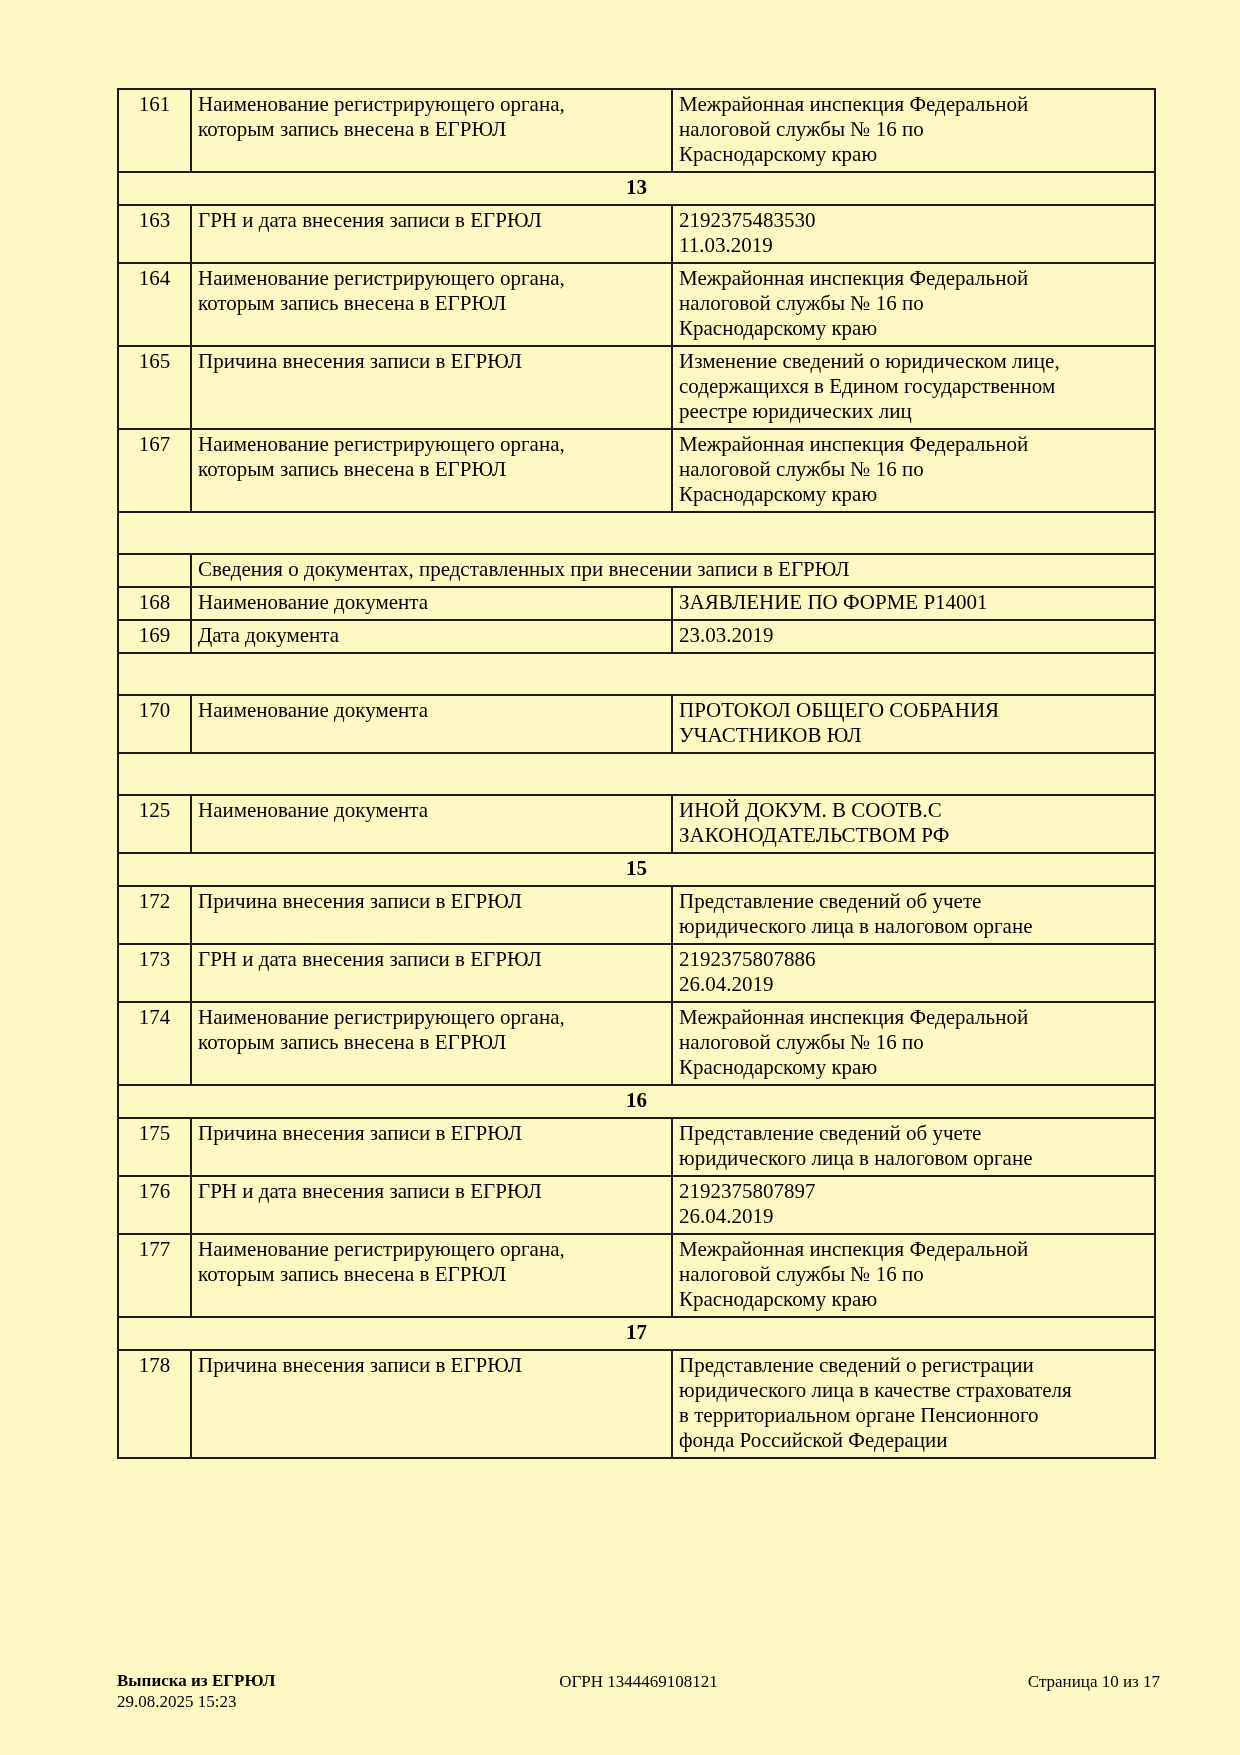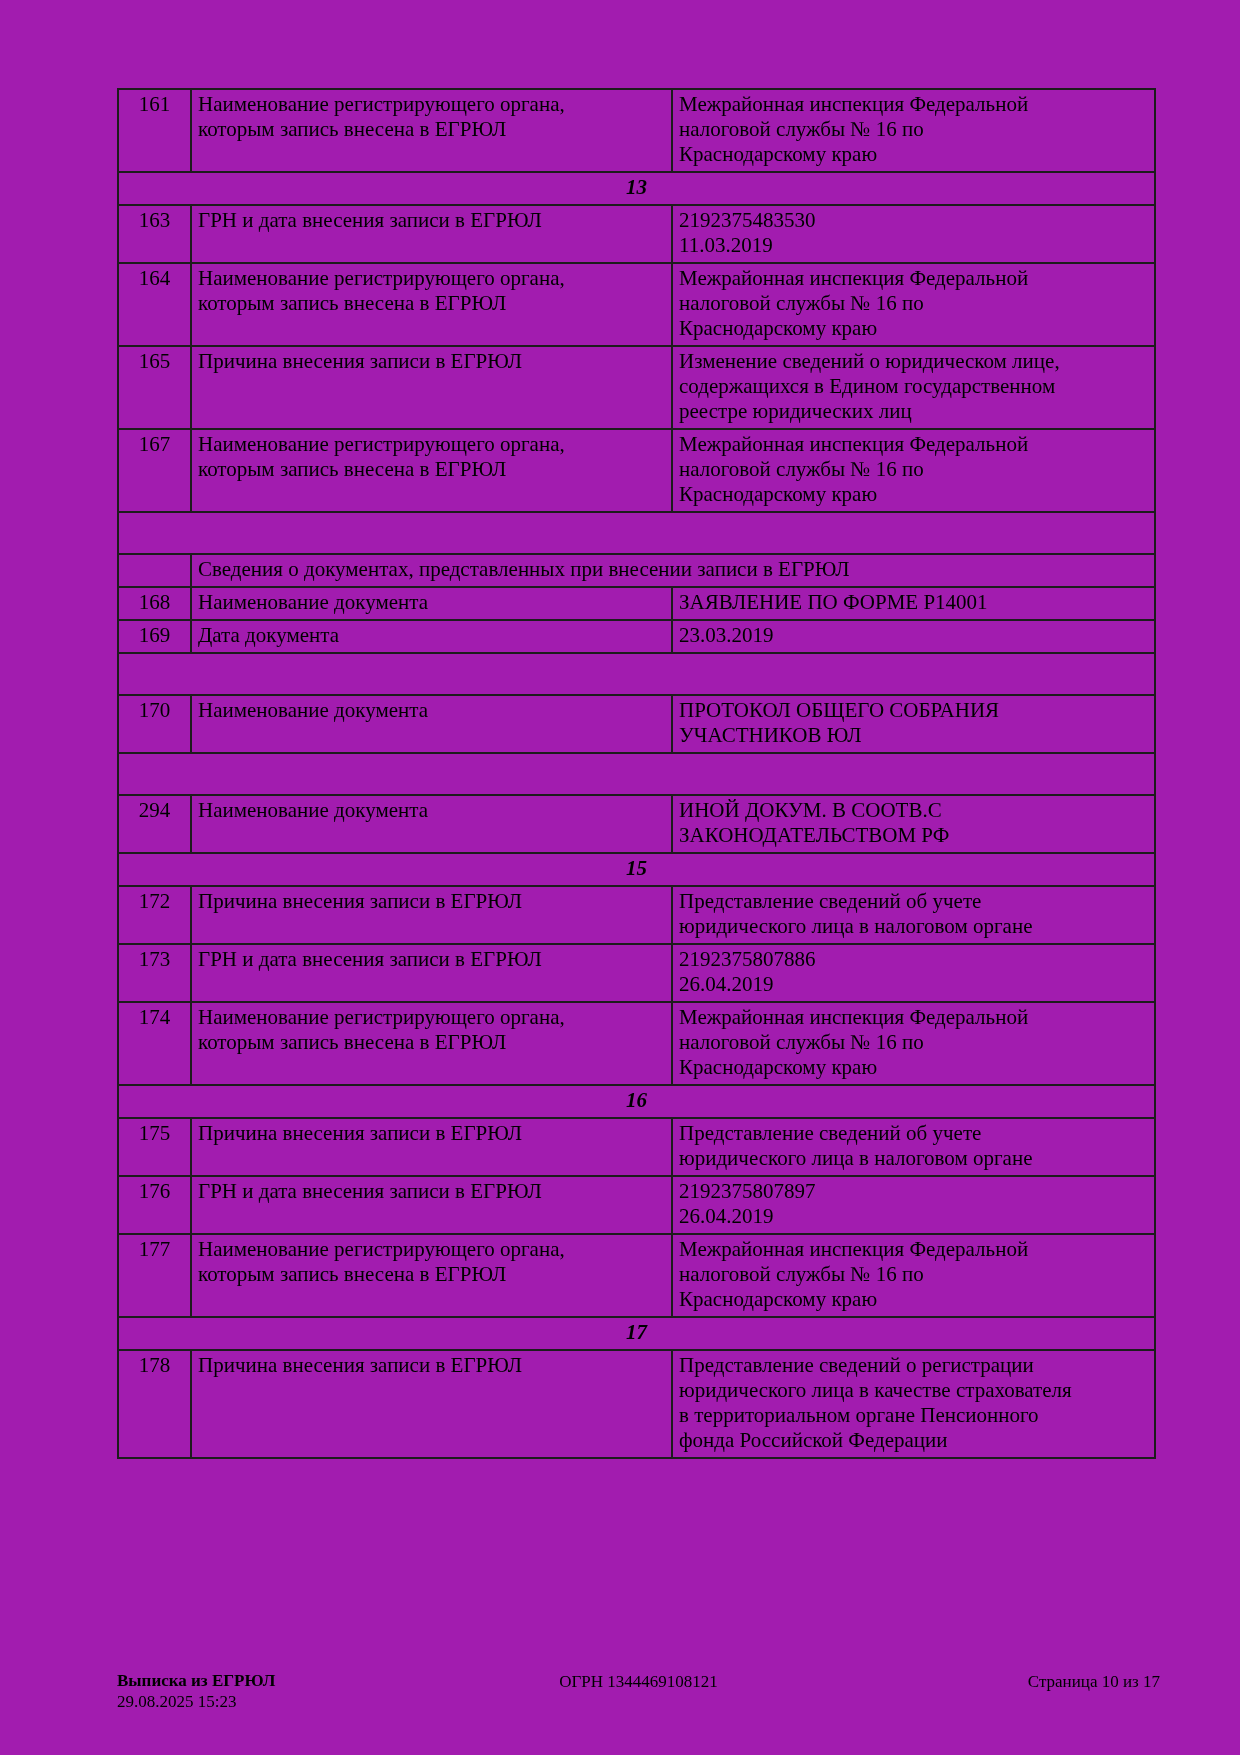--- a/index.html
+++ b/index.html
@@ -6,21 +6,21 @@
   html, body { background: #ffffff; }
   body {
     width: 1240px; height: 1755px;
     position: relative;
     font-family: "Liberation Serif", "DejaVu Serif", serif;
     color: #000000;
     overflow: hidden;
   }
   .page {
     position: absolute; inset: 0;
-    background: #a21caf;
+    background: #fef9c3;
   }
   .table-wrap {
     position: absolute;
     left: 117px; top: 88px; width: 1037px;
   }
   table.egrul {
     border-collapse: collapse;
     width: 100%;
     table-layout: fixed;
   }
@@ -42,21 +42,20 @@
   td.c-value { }
   td.c-section {
     text-align: center;
     vertical-align: middle;
     font-weight: bold;
     font-size: 22px;
     line-height: 24px;
     height: 32px;
     white-space: normal;
     padding: 2px;
-    font-style: italic;
   }
   td.c-subheader {
     white-space: normal;
     height: 20px;
   }
   td.c-spacer {
     height: 42px;
     padding: 0;
   }
   .footer {
@@ -152,21 +151,21 @@
           <tr>
             <td class="c-num">170</td>
             <td class="c-label">Наименование документа</td>
             <td class="c-value">ПРОТОКОЛ ОБЩЕГО СОБРАНИЯ
 УЧАСТНИКОВ ЮЛ</td>
           </tr>
           <tr>
             <td class="c-spacer" colspan="3"></td>
           </tr>
           <tr>
-            <td class="c-num">294</td>
+            <td class="c-num">125</td>
             <td class="c-label">Наименование документа</td>
             <td class="c-value">ИНОЙ ДОКУМ. В СООТВ.С
 ЗАКОНОДАТЕЛЬСТВОМ РФ</td>
           </tr>
           <tr>
             <td class="c-section" colspan="3">15</td>
           </tr>
           <tr>
             <td class="c-num">172</td>
             <td class="c-label">Причина внесения записи в ЕГРЮЛ</td>

